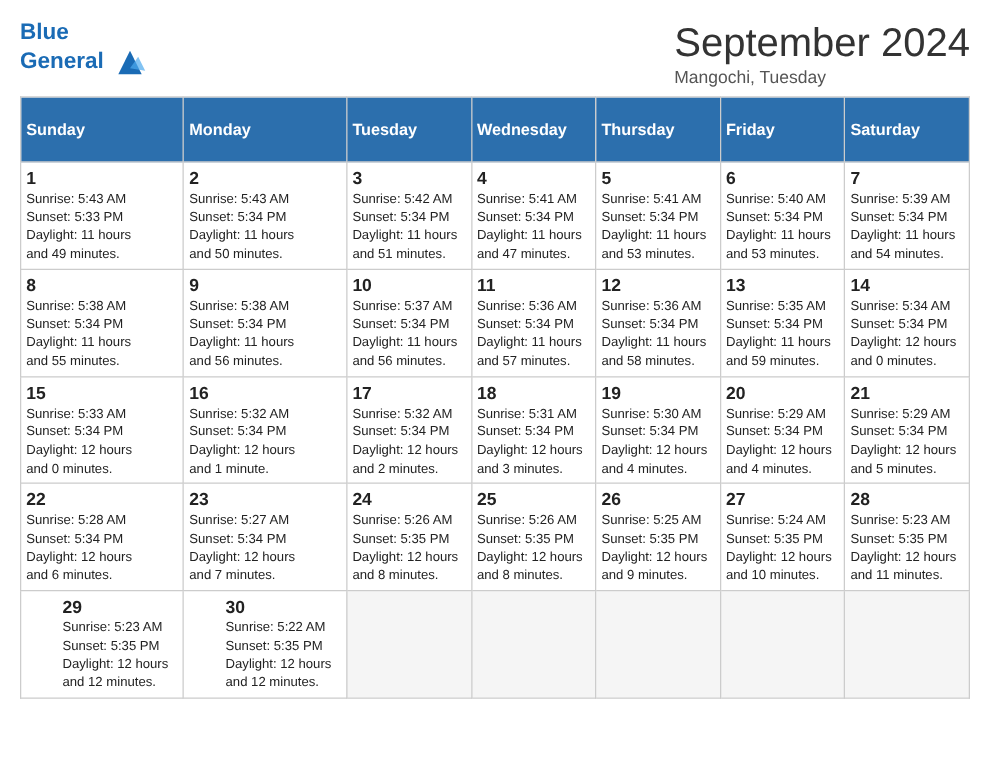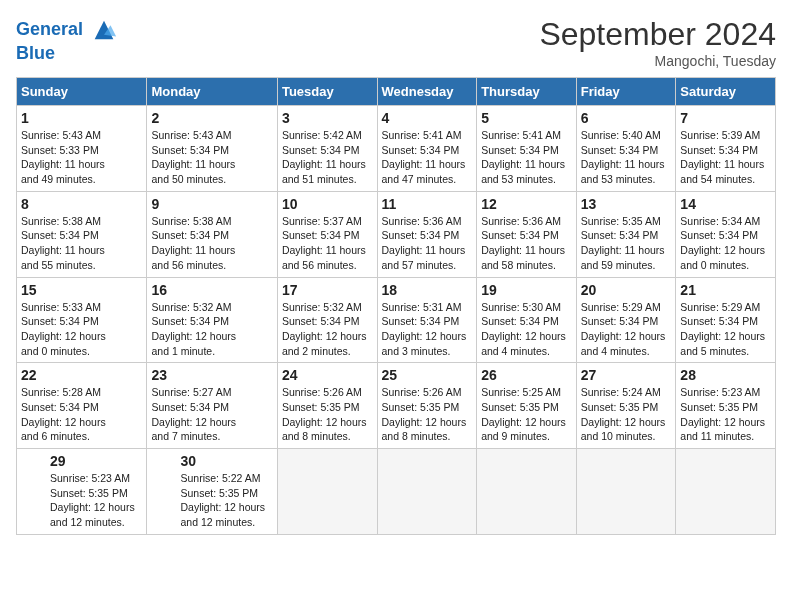--- a/index.html
+++ b/index.html
@@ -28,40 +28,39 @@
     }
     .logo-text span {
       color: #1a6bb5;
     }
     .logo-icon {
       width: 28px;
       height: 28px;
       margin-left: 2px;
     }
     .title-block {
-      text-align: right;
     }
     .month-title {
       font-size: 32px;
       color: #333;
       font-weight: normal;
     }
     .location {
       font-size: 14px;
       color: #555;
     }
     table {
       width: 100%;
       border-collapse: collapse;
       font-size: 11px;
     }
     th {
       background-color: #2c6fad;
       color: #fff;
-      padding: 6px 4px;
+      padding: 18px 4px;
       text-align: left;
       font-size: 13px;
       font-weight: bold;
       border: 1px solid #ccc;
     }
     td {
       border: 1px solid #ccc;
       padding: 4px 4px;
       vertical-align: top;
       background: #fff;
@@ -87,28 +86,28 @@
       padding-left: 33px;
     }
   </style>
 </head>
 <body>
 
 <div class="header">
   <div class="logo">
     <div>
       <div class="logo-text">
+        <span style="color:#1a6bb5;">Blue</span>
+      </div>
+      <div class="logo-text">
         <span>General</span>
         <svg class="logo-icon" viewBox="0 0 30 30" style="display:inline-block;vertical-align:middle;margin-left:2px;">
           <polygon points="5,25 15,5 25,25" fill="#1a6bb5"></polygon>
           <polygon points="15,20 22,10 28,22" fill="#4daaee" opacity="0.7"></polygon>
         </svg>
-      </div>
-      <div class="logo-text">
-        <span style="color:#1a6bb5;">Blue</span>
       </div>
     </div>
   </div>
   <div class="title-block">
     <div class="month-title">September 2024</div>
     <div class="location">Mangochi, Tuesday</div>
   </div>
 </div>
 
 <table>

